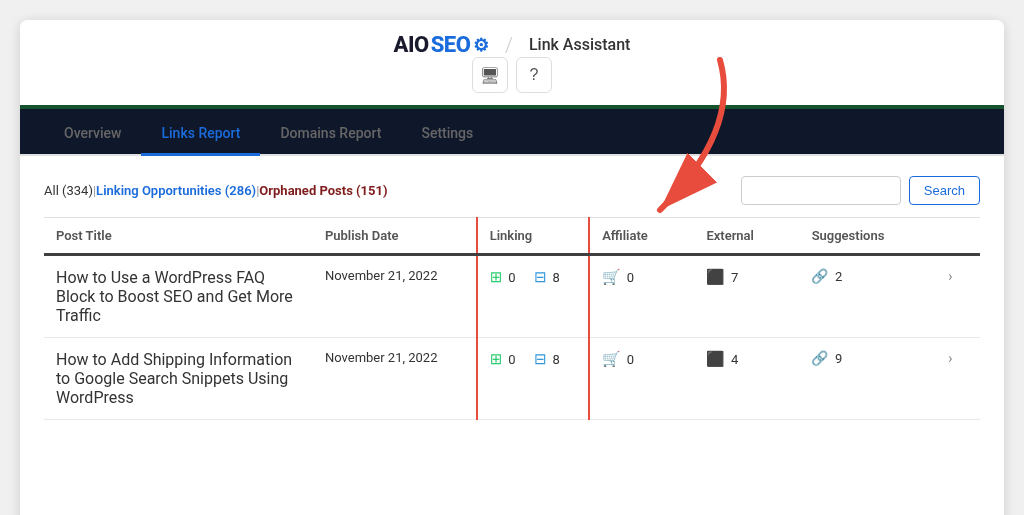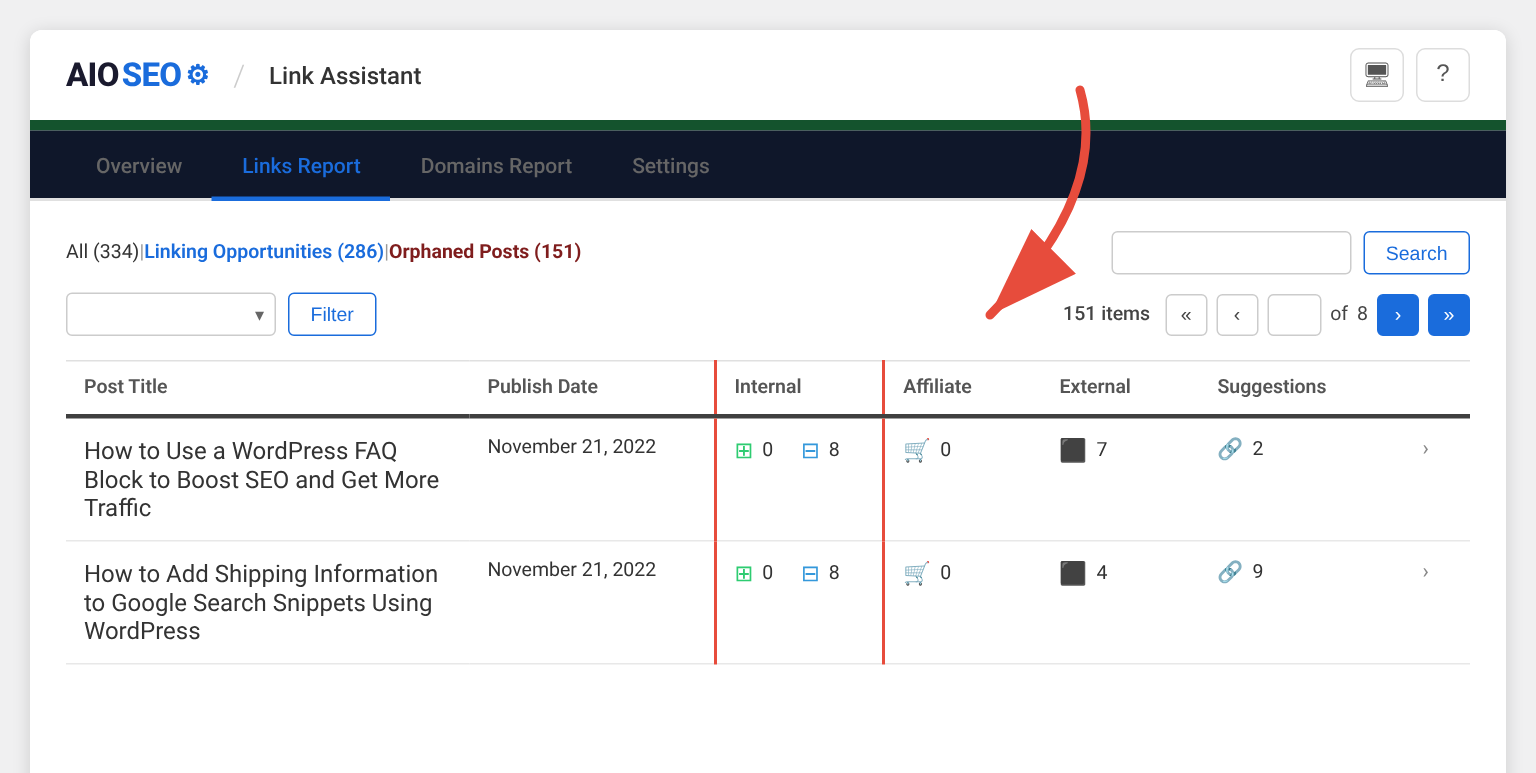--- a/index.html
+++ b/index.html
@@ -20,22 +20,23 @@
       box-shadow: 0 2px 12px rgba(0,0,0,0.15);
       overflow: hidden;
       position: relative;
     }
     
     .header {
       display: flex;
       align-items: center;
       justify-content: space-between;
       padding: 12px 24px;
-      border-bottom: 7px solid #14532d;
-      background: #fff;
+      border-bottom: 4px solid #14532d;
+      background: #fff;
+      flex-direction: column;
     }
     .header-left {
       display: flex;
       align-items: center;
       gap: 12px;
     }
     .logo {
       display: flex;
       align-items: center;
       gap: 2px;
@@ -361,47 +362,27 @@
         <span class="filter-link">Linking Opportunities (286)</span>
         <span class="filter-sep">|</span>
         <span class="filter-orphan">Orphaned Posts (151)</span>
       </div>
       <div class="filter-row-right">
         <input type="text" class="search-input" placeholder="" style="">
         <button class="search-btn">Search</button>
       </div>
     </div>
 
-    <div class="sub-filter-row">
-      <div class="sub-filter-left">
-        <div class="dropdown-wrapper">
-          <select class="dropdown-select">
-            <option value=""></option>
-          </select>
-        </div>
-        <button class="filter-btn">Filter</button>
-      </div>
-      <div class="sub-filter-right">
-        <span class="items-count">151 items</span>
-        <button class="pagination-btn">«</button>
-        <button class="pagination-btn">‹</button>
-        <input type="text" class="pagination-input" style="">
-        <span class="page-of">of</span>
-        <span class="page-of">8</span>
-        <button class="pagination-btn" style="background:#1a6cdc;color:#fff;border-color:#1a6cdc;">›</button>
-        <button class="pagination-btn" style="background:#1a6cdc;color:#fff;border-color:#1a6cdc;">»</button>
-      </div>
-    </div>
 
     <table class="table">
       <thead>
         <tr>
           <th class="col-posttitle">Post Title</th>
           <th class="col-date">Publish Date</th>
-          <th class="col-internal th-internal">Internal</th>
+          <th class="col-internal th-internal">Linking</th>
           <th class="col-affiliate">Affiliate</th>
           <th class="col-external">External</th>
           <th class="col-suggestions">Suggestions</th>
           <th class="col-action"></th>
         </tr>
       </thead>
       <tbody>
 
         <tr>
           <td class="post-title-cell col-posttitle">How to Use a WordPress FAQ Block to Boost SEO and Get More Traffic</td>

